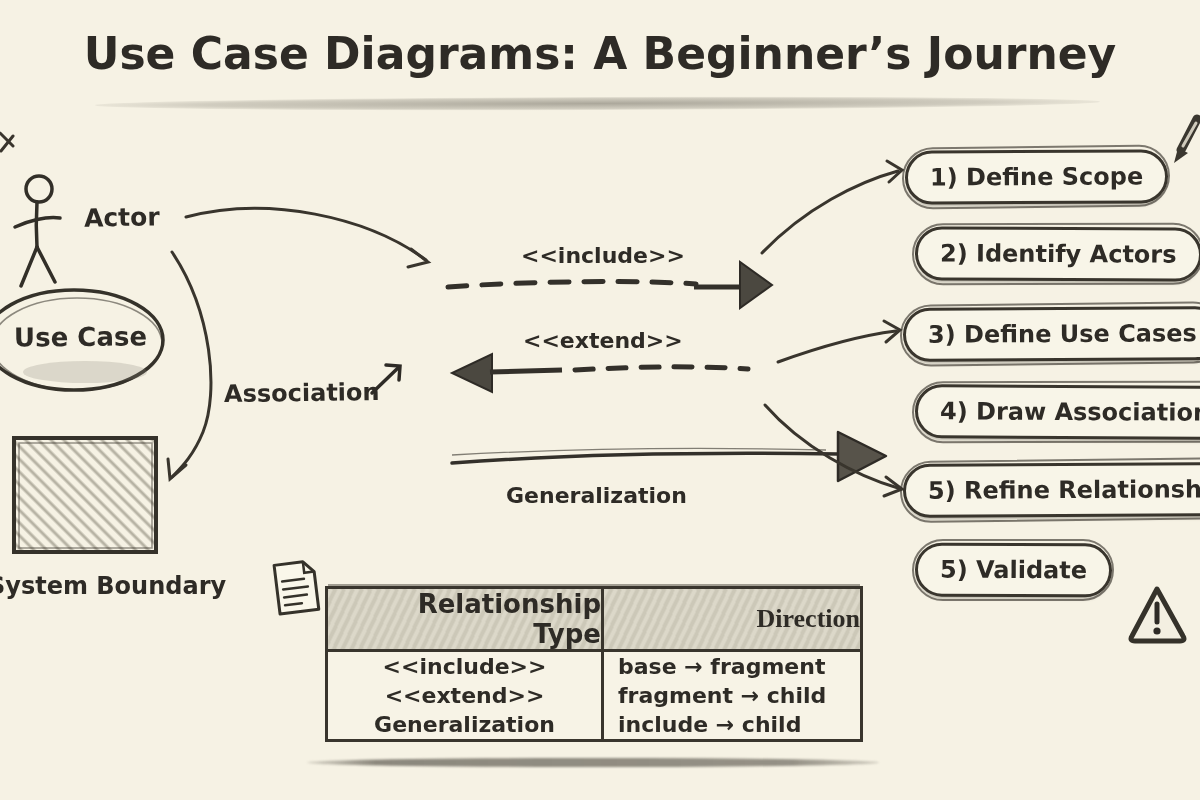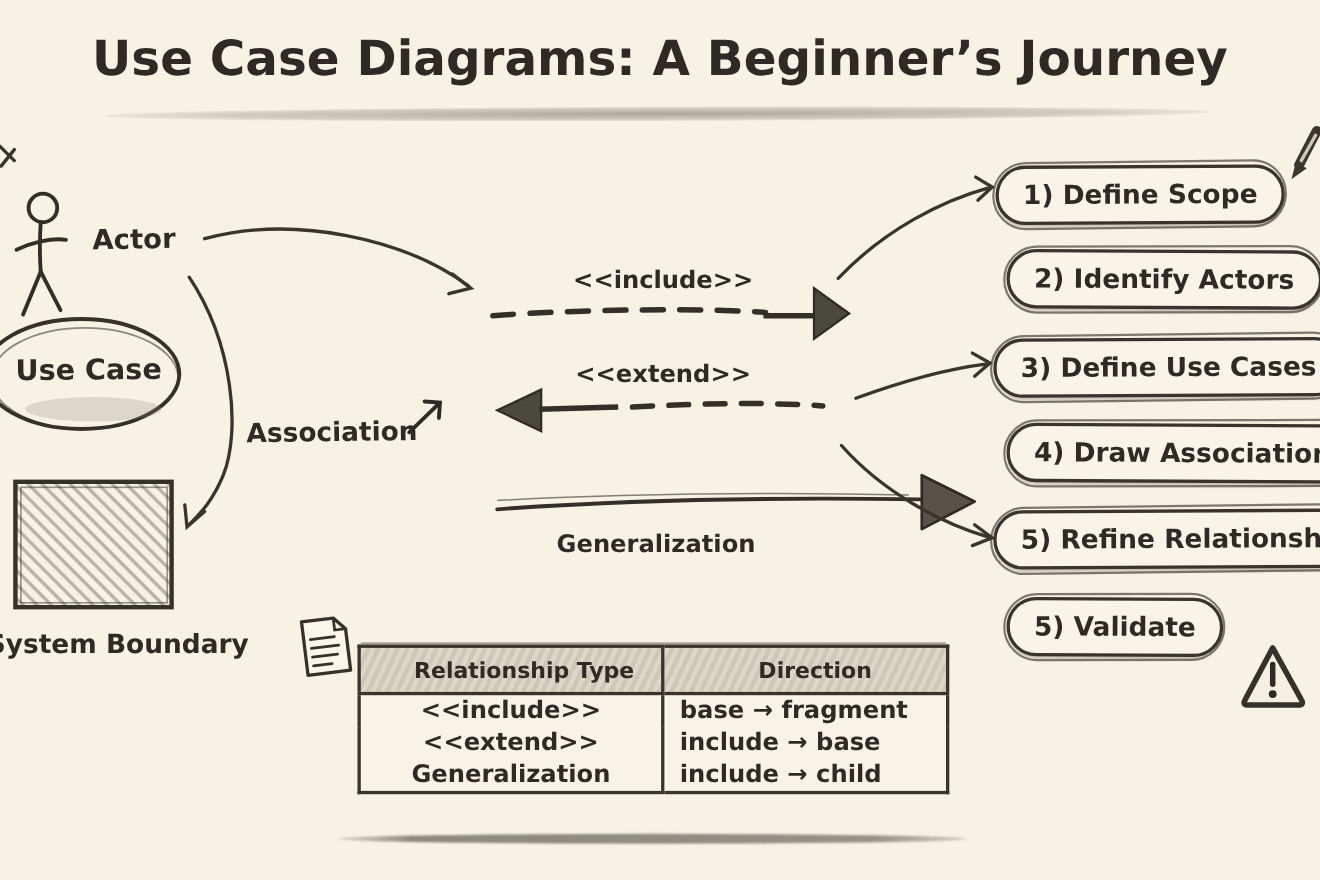--- a/index.html
+++ b/index.html
@@ -48,25 +48,25 @@
   .p6{left:915px;top:543px;}
   .table-wrap{position:absolute;left:325px;top:586px;}
   table.rel-table{
     border-collapse:collapse;background:#f7f3e6;
     border:3px solid #39352d;
     box-shadow:0 -5px 0 -3px rgba(58,53,45,.45);
   }
   .rel-table th{
     background:repeating-linear-gradient(115deg,#dcd8c9 0 4px,#ccc8b8 4px 8px);
     border-bottom:3px solid #39352d;
-    font-size:20px;font-weight:700;text-align:center;
+    font-size:26px;font-weight:700;text-align:right;
     height:40px;padding:0 0 0 24px;
   }
   .rel-table th.col-type{width:249px;}
-  .rel-table th.col-dir{width:238px;border-left:3px solid #39352d;padding-left:18px;}
+  .rel-table th.col-dir{width:238px;border-left:3px solid #39352d;padding-left:18px;font-family:Liberation Serif, serif;}
   .rel-table td{font-size:22px;font-weight:700;height:29px;padding:0;}
   .rel-table td.c-type{text-align:center;}
   .rel-table td.c-dir{border-left:3px solid #39352d;text-align:left;padding-left:14px;}
   .rel-table tr.last td{height:38px;vertical-align:bottom;padding-bottom:6px;}
   .table-smudge{
     position:absolute;left:-18px;top:172px;width:572px;height:9px;
     background:linear-gradient(90deg,rgba(70,66,57,.15),rgba(70,66,57,.6) 12%,rgba(70,66,57,.55) 85%,rgba(70,66,57,.2));
     border-radius:50%;filter:blur(1px);
   }
 </style>
@@ -205,21 +205,21 @@
           <th class="col-dir">Direction</th>
         </tr>
       </thead>
       <tbody>
         <tr>
           <td class="c-type">&lt;&lt;include&gt;&gt;</td>
           <td class="c-dir">base → fragment</td>
         </tr>
         <tr>
           <td class="c-type">&lt;&lt;extend&gt;&gt;</td>
-          <td class="c-dir">include → base</td>
+          <td class="c-dir">fragment → child</td>
         </tr>
         <tr>
           <td class="c-type">Generalization</td>
           <td class="c-dir">include → child</td>
         </tr>
       </tbody>
     </table>
     <div class="table-smudge"></div>
   </div>
 

